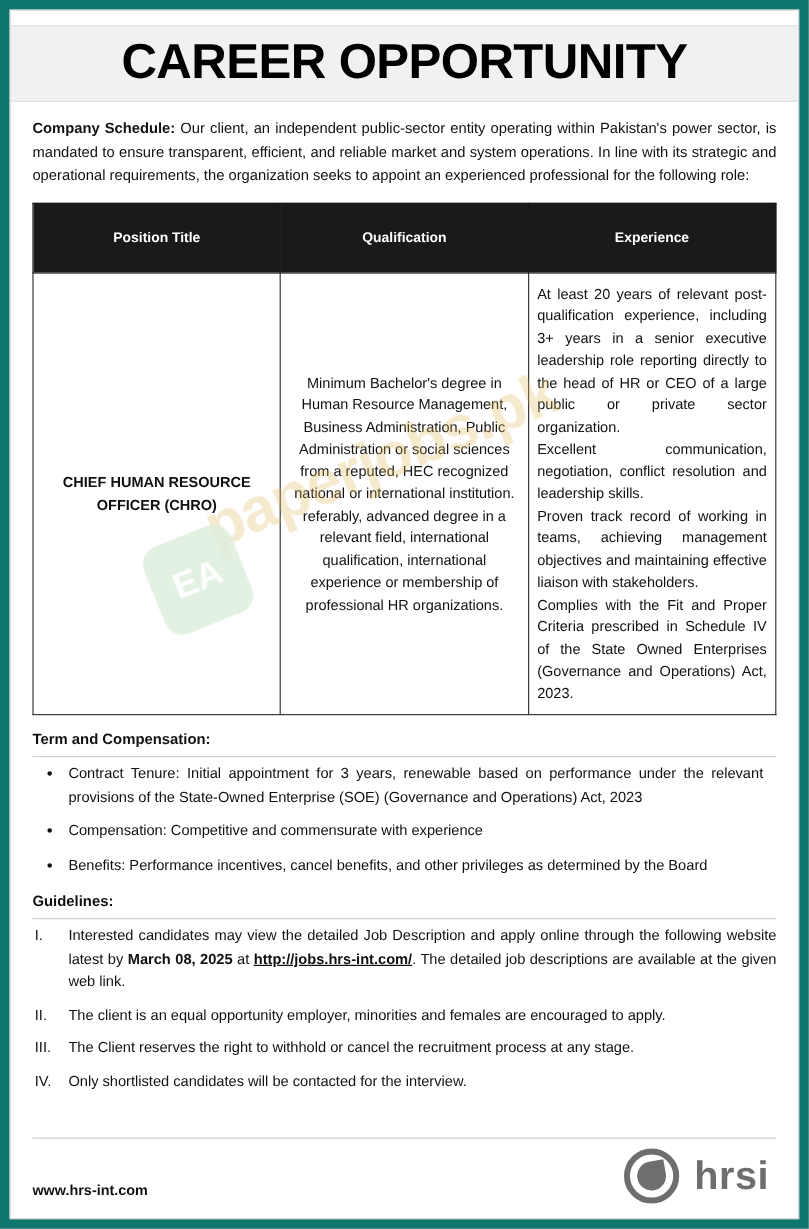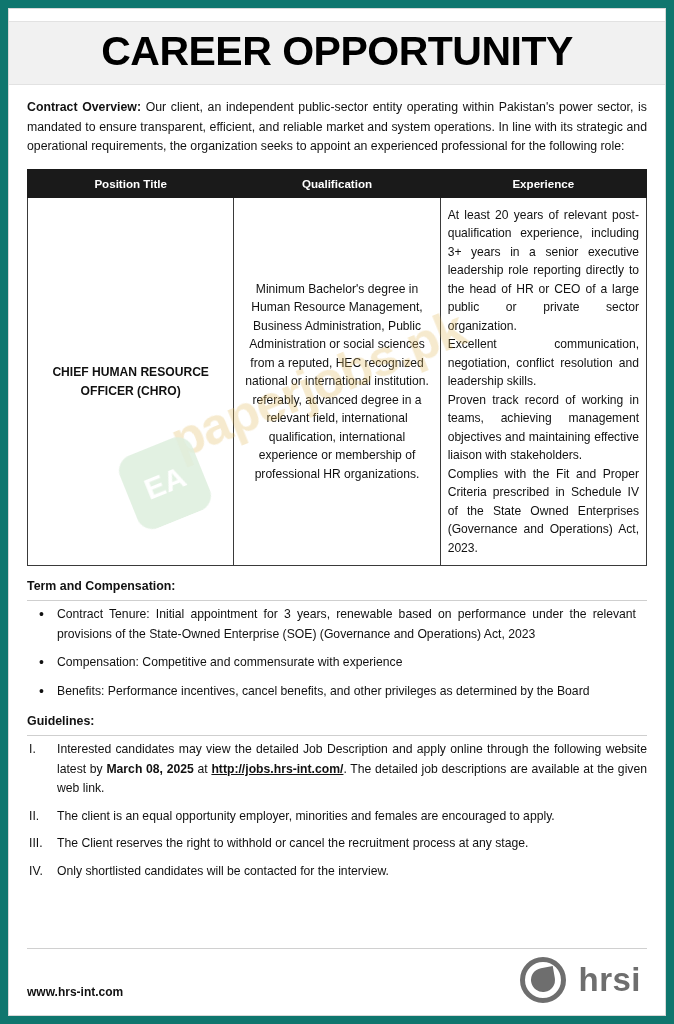--- a/index.html
+++ b/index.html
@@ -67,21 +67,21 @@
     width: 100%;
     border-collapse: collapse;
     margin-top: 10px;
     table-layout: fixed;
   }
   table.jobs th {
     background: #1a1a1a;
     color: #ffffff;
     font-size: 11.6px;
     font-weight: bold;
-    padding: 7px 4px;
+    padding: 22px 4px;
     border: 1px solid #1a1a1a;
     text-align: center;
   }
   table.jobs td {
     border: 1px solid #3a3a3a;
     vertical-align: middle;
     padding: 8px 7px;
     font-size: 12.1px;
     line-height: 18.5px;
     color: #111;
@@ -266,21 +266,21 @@
 <body>
 
 <div class="page">
   <div class="sheet">
 
     <div class="title-bar">
       <h1>CAREER OPPORTUNITY</h1>
     </div>
 
     <p class="overview">
-      <b>Contract Overview:</b><span> Our client, an independent public-sector entity operating within Pakistan's power sector, is mandated to ensure transparent, efficient, and reliable market and system operations. In line with its strategic and operational requirements, the organization seeks to appoint an experienced professional for the following role:</span>
+      <b>Company Schedule:</b><span> Our client, an independent public-sector entity operating within Pakistan's power sector, is mandated to ensure transparent, efficient, and reliable market and system operations. In line with its strategic and operational requirements, the organization seeks to appoint an experienced professional for the following role:</span>
     </p>
 
     <table class="jobs">
       <thead>
         <tr>
           <th>Position Title</th>
           <th>Qualification</th>
           <th>Experience</th>
         </tr>
       </thead>

